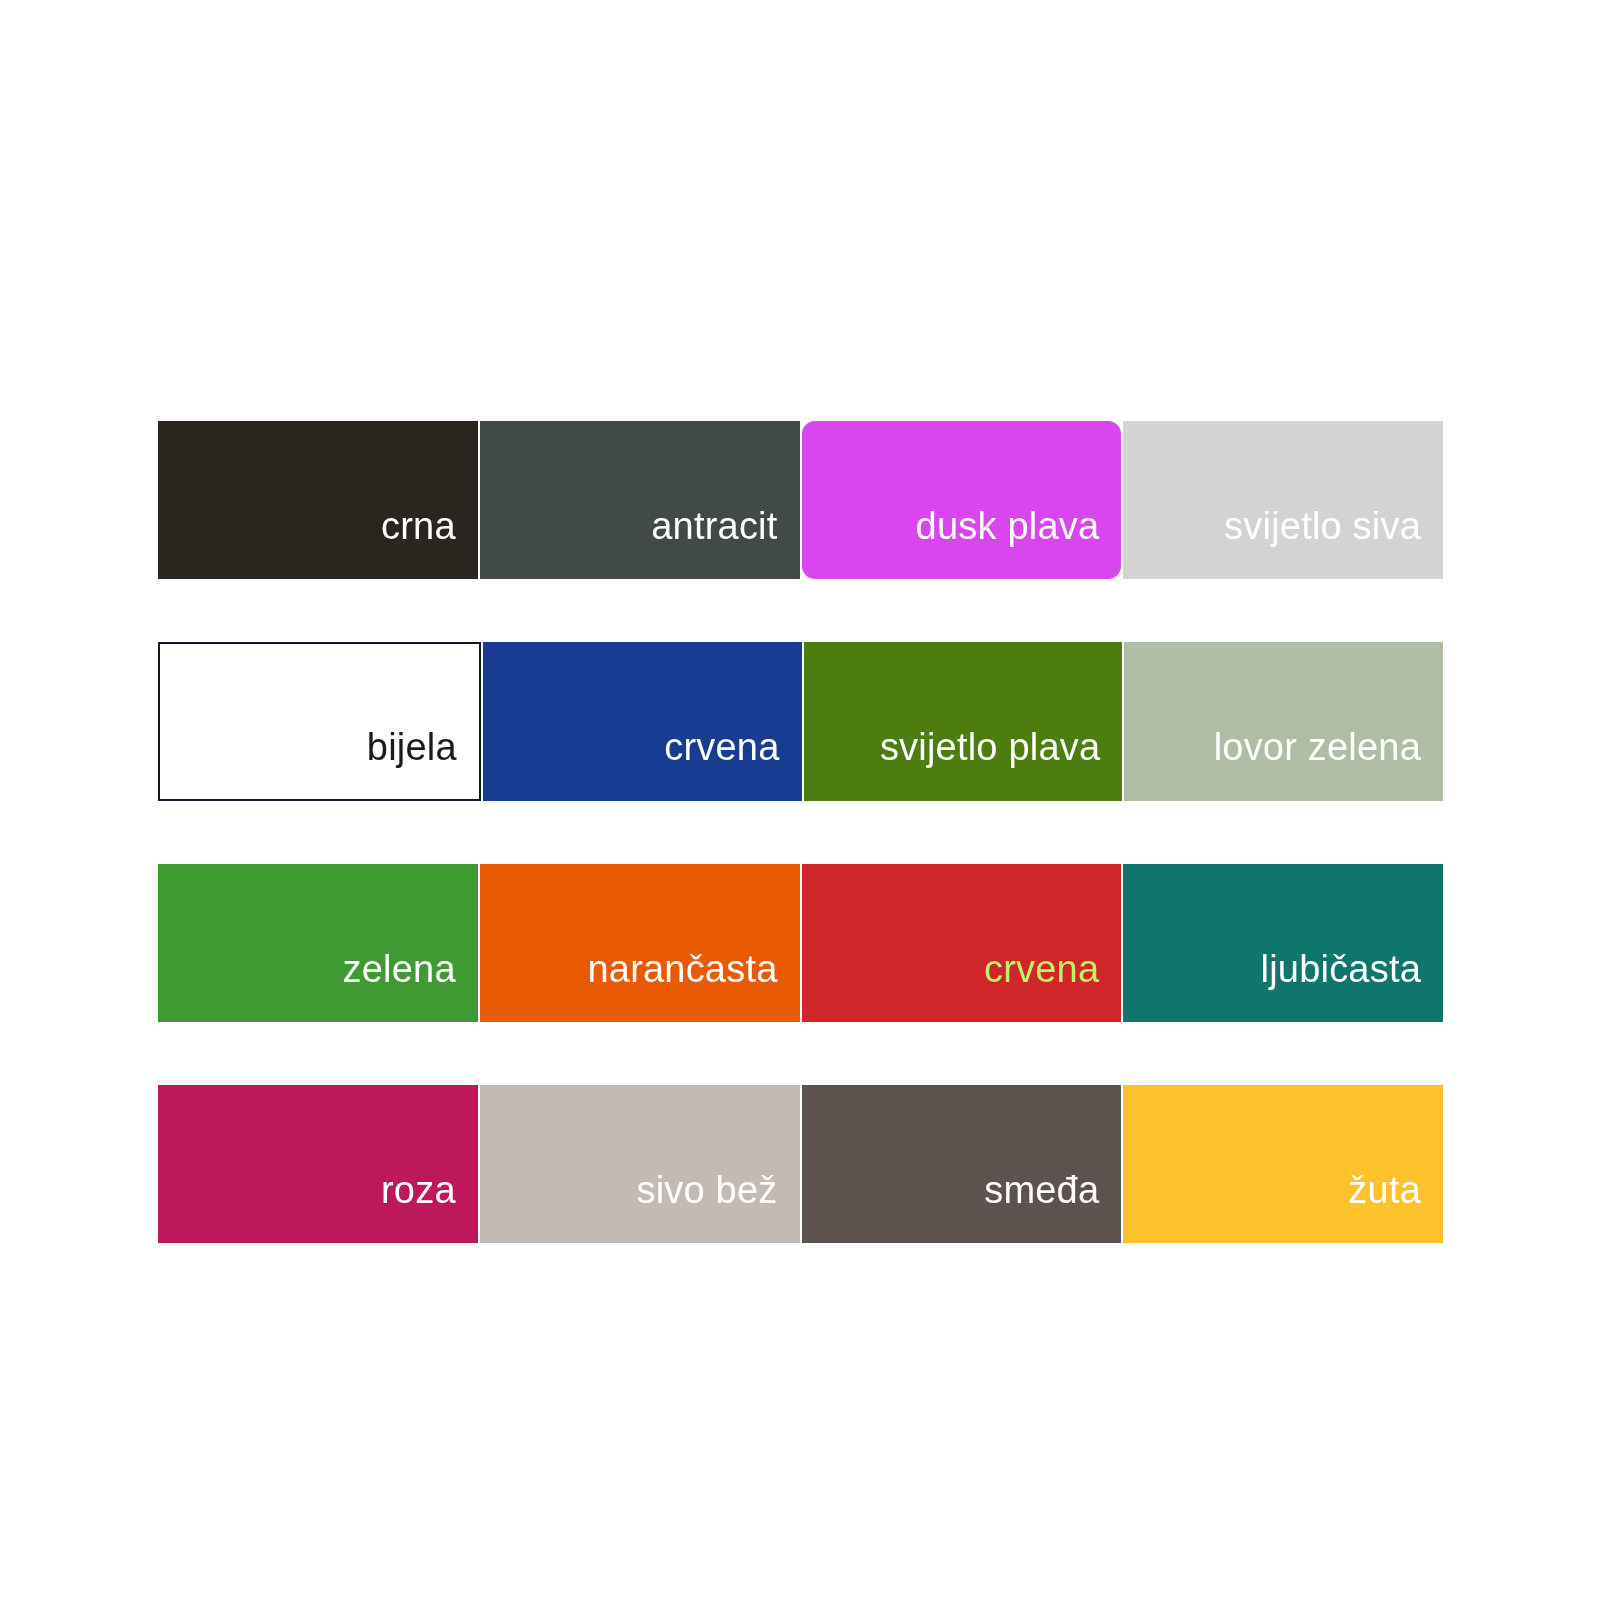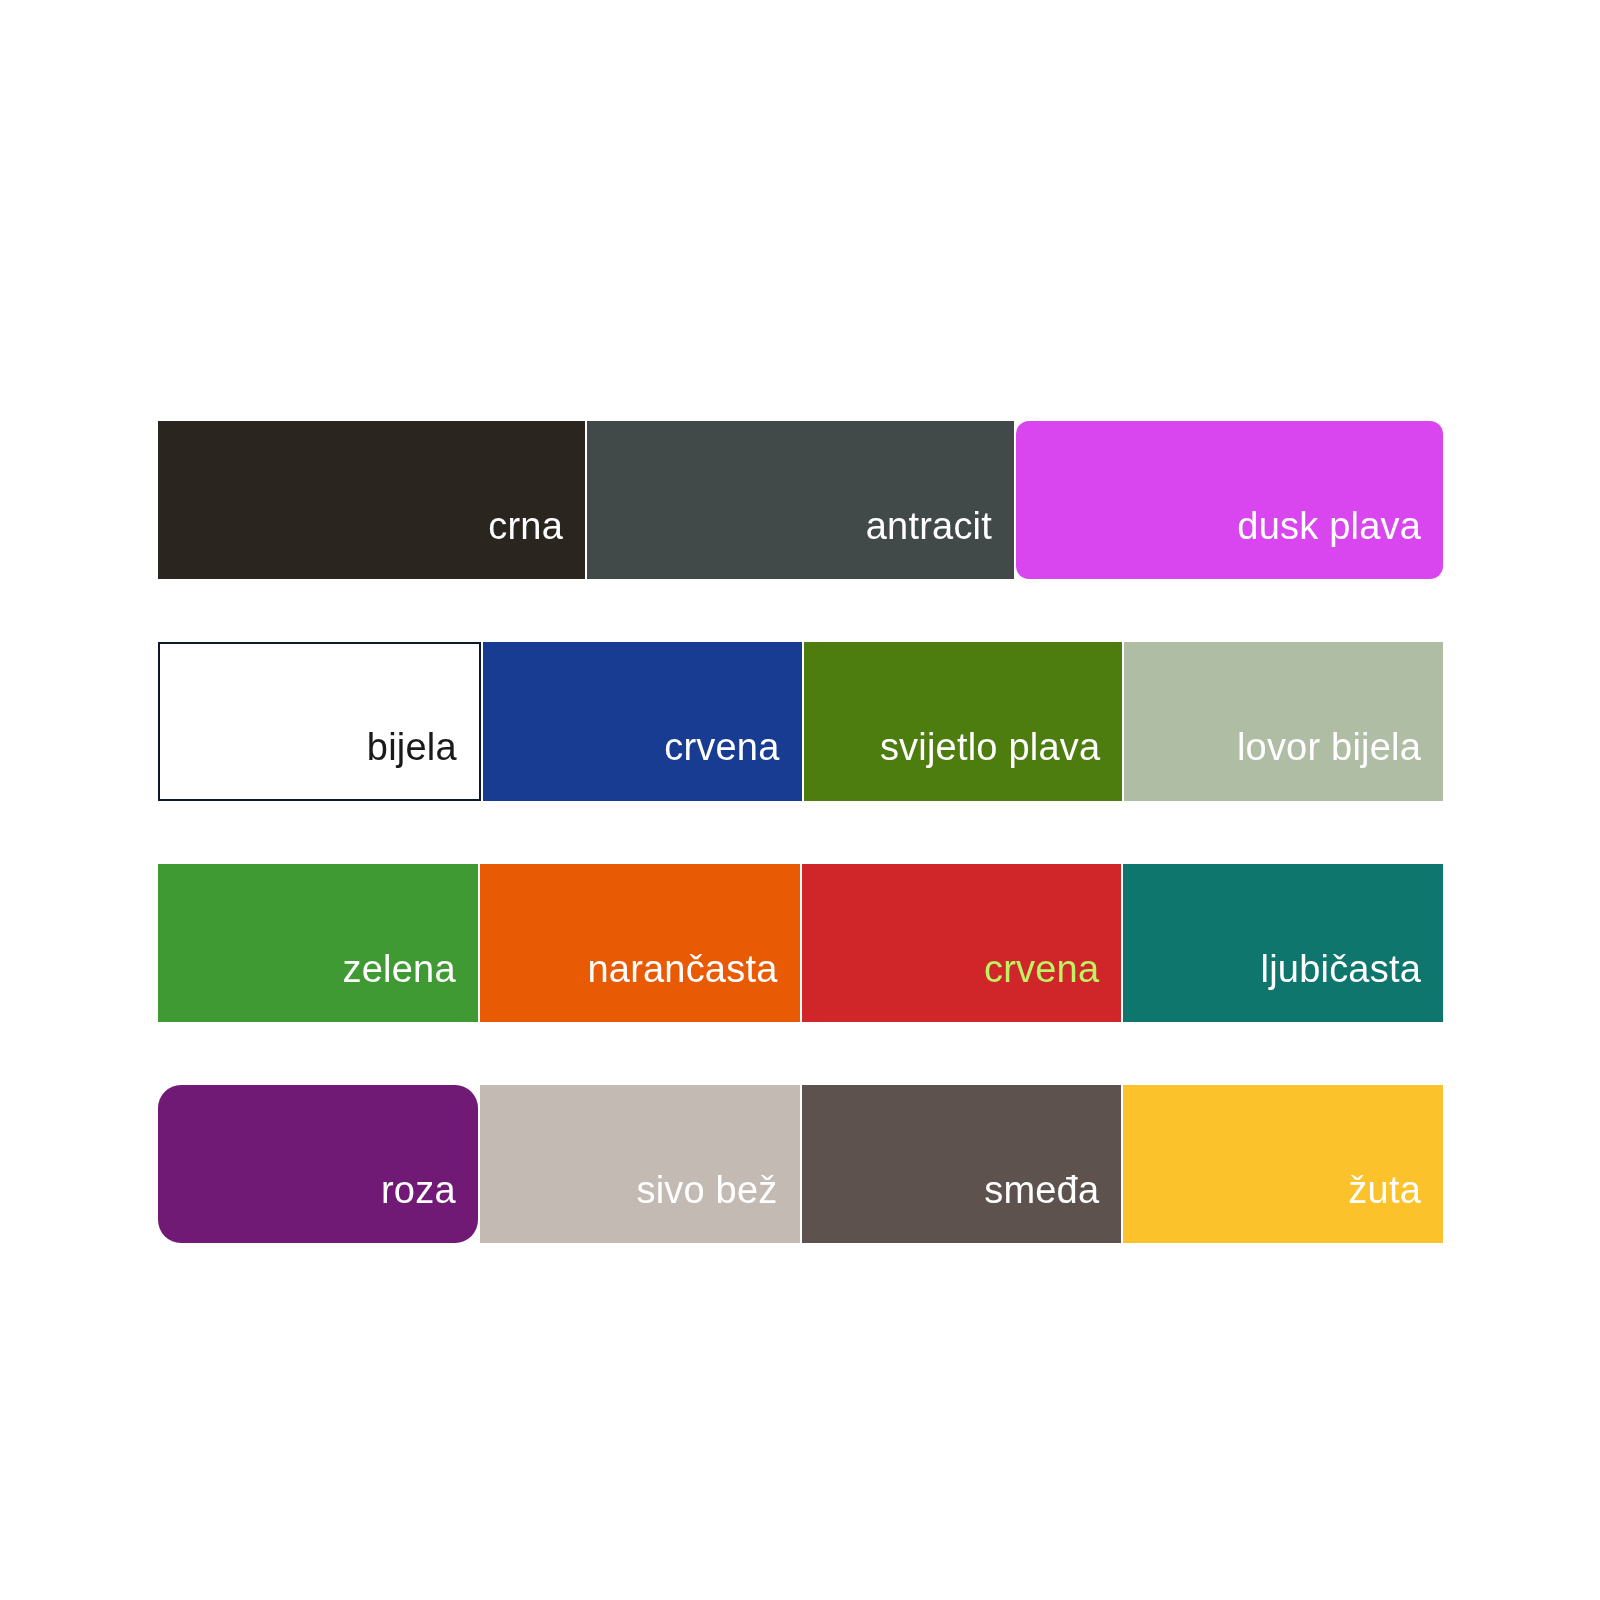--- a/index.html
+++ b/index.html
@@ -74,54 +74,57 @@
   <div class="swatch-row">
     <div class="swatch" style="background-color: rgb(43, 37, 32);">
       <span class="swatch-label" style="color: rgb(255, 255, 255);">crna</span>
     </div>
     <div class="swatch" style="background-color: rgb(65, 74, 73);">
       <span class="swatch-label" style="color: rgb(255, 255, 255);">antracit</span>
     </div>
     <div class="swatch" style="background-color: #d946ef; border-radius: 13px;">
       <span class="swatch-label" style="color: rgb(255, 255, 255);">dusk plava</span>
     </div>
+    <div class="swatch" style="background-color: rgb(210, 212, 210);">
+      <span class="swatch-label" style="color: rgb(255, 255, 255);">svijetlo siva</span>
+    </div>
   </div>
 
   <div class="swatch-row">
     <div class="swatch outlined" style="background-color: rgb(255, 255, 255);">
       <span class="swatch-label" style="color: rgb(26, 26, 26);">bijela</span>
     </div>
     <div class="swatch" style="background-color: rgb(23, 60, 146);">
       <span class="swatch-label" style="color: rgb(255, 255, 255);">crvena</span>
     </div>
     <div class="swatch" style="background-color: #4d7c0f;">
       <span class="swatch-label" style="color: rgb(255, 255, 255);">svijetlo plava</span>
     </div>
     <div class="swatch" style="background-color: rgb(174, 189, 164);">
-      <span class="swatch-label" style="color: rgb(255, 255, 255);">lovor bijela</span>
+      <span class="swatch-label" style="color: rgb(255, 255, 255);">lovor zelena</span>
     </div>
   </div>
 
   <div class="swatch-row">
     <div class="swatch" style="background-color: rgb(64, 154, 51);">
       <span class="swatch-label" style="color: rgb(255, 255, 255);">zelena</span>
     </div>
     <div class="swatch" style="background-color: rgb(233, 90, 5);">
       <span class="swatch-label" style="color: rgb(255, 255, 255);">narančasta</span>
     </div>
     <div class="swatch" style="background-color: rgb(208, 38, 41);">
       <span class="swatch-label" style="color: #bef264;">crvena</span>
     </div>
     <div class="swatch" style="background-color: #0f766e;">
       <span class="swatch-label" style="color: rgb(255, 255, 255);">ljubičasta</span>
     </div>
   </div>
 
   <div class="swatch-row">
-    <div class="swatch" style="background-color: #701a75; border-radius: 23px;">
+    <div class="swatch" style="background-color: #be185d;">
       <span class="swatch-label" style="color: rgb(255, 255, 255);">roza</span>
     </div>
     <div class="swatch" style="background-color: rgb(195, 186, 180);">
       <span class="swatch-label" style="color: rgb(255, 255, 255);">sivo bež</span>
     </div>
     <div class="swatch" style="background-color: rgb(94, 82, 78);">
       <span class="swatch-label" style="color: rgb(255, 255, 255);">smeđa</span>
     </div>
     <div class="swatch" style="background-color: rgb(251, 194, 43);">
       <span class="swatch-label" style="color: rgb(255, 255, 255);">žuta</span>

